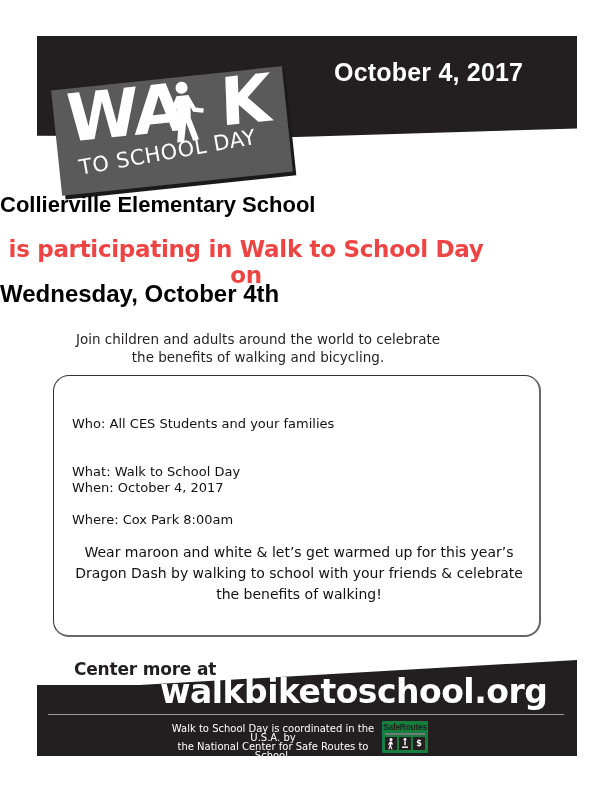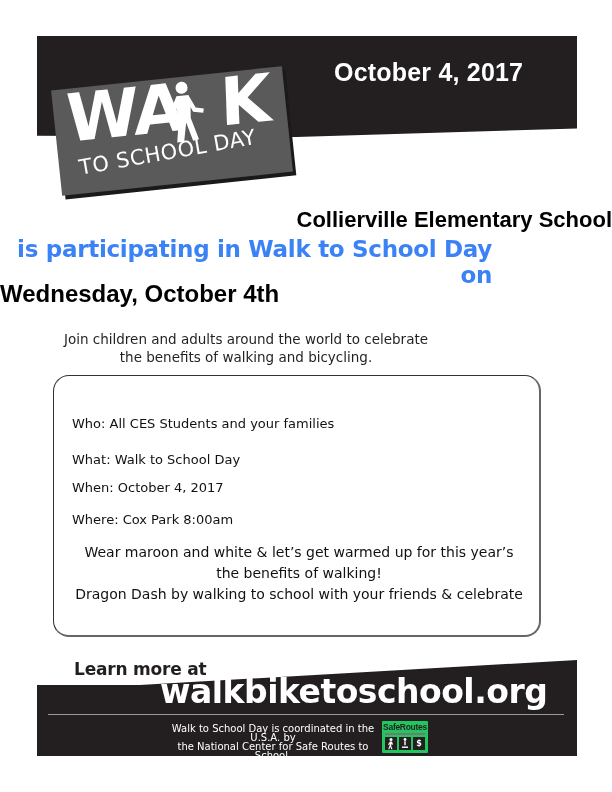--- a/index.html
+++ b/index.html
@@ -80,53 +80,53 @@
       transform: rotate(-4deg);
       transform-origin: left center;
       white-space: nowrap;
     }
 
     
     .h-school {
       position: absolute;
       left: 0;
       width: 612px;
-      top: 207px;
-      text-align: right;
+      top: 192px;
+      text-align: left;
       font-family: "Liberation Sans", sans-serif;
       font-weight: bold;
       font-size: 22px;
       color: #000;
     }
     .h-participating {
       position: absolute;
       left: 0;
       width: 492px;
       top: 236px;
-      text-align: right;
+      text-align: center;
       font-family: "DejaVu Sans", sans-serif;
       font-weight: bold;
       font-size: 23px;
-      color: #3b82f6;
+      color: #ef4444;
       letter-spacing: -0.3px;
     }
     .h-date {
       position: absolute;
       left: 0;
       width: 612px;
       top: 280px;
       text-align: left;
       font-family: "Liberation Sans", sans-serif;
       font-weight: bold;
       font-size: 24px;
       color: #000;
     }
     .intro {
       position: absolute;
-      left: 0;
+      left: 12px;
       width: 492px;
       top: 330px;
       text-align: center;
       font-family: "DejaVu Sans", sans-serif;
       font-size: 13.5px;
       line-height: 18px;
       color: #231f20;
     }
 
     
@@ -219,21 +219,21 @@
       font-size: 10px;
       line-height: 9px;
       color: #ffffff;
     }
     .sr-logo {
       position: absolute;
       left: 382px;
       top: 721px;
       width: 46px;
       height: 32px;
-      background: #22c55e;
+      background: #15803d;
       border-radius: 1px;
     }
     .sr-title {
       position: absolute;
       left: 0;
       top: 1px;
       width: 46px;
       text-align: center;
       font-family: "Liberation Sans", sans-serif;
       font-weight: bold;
@@ -290,32 +290,32 @@
 <div class="h-participating">is participating in Walk to School Day on</div>
 <div class="h-date">Wednesday, October 4th</div>
 
 <div class="intro">
   <div>Join children and adults around the world to celebrate</div>
   <div>the benefits of walking and bicycling.</div>
 </div>
 
 <div class="event-box">
   <div class="event-line" style="top:40px;">Who: All CES Students and your families</div>
-  <div class="event-line" style="top:76px;">What: Walk to School Day</div>
+  <div class="event-line" style="top:88px;">What: Walk to School Day</div>
   <div class="event-line" style="top:104px;">When: October 4, 2017</div>
   <div class="event-line" style="top:136px;">Where: Cox Park 8:00am</div>
   <div class="event-note">
     <div>Wear maroon and white &amp; let’s get warmed up for this year’s</div>
+    <div>Dragon Dash by walking to school with your friends &amp; celebrate</div>
     <div>the benefits of walking!</div>
-    <div>Dragon Dash by walking to school with your friends &amp; celebrate</div>
   </div>
 </div>
 
 <div class="footer-banner"></div>
-<div class="learn-more">Learn more at</div>
+<div class="learn-more">Center more at</div>
 <div class="site-url">walkbiketoschool.org</div>
 <div class="footer-rule"></div>
 <div class="footer-credit">
   <div>Walk to School Day is coordinated in the U.S.A. by</div>
   <div>the National Center for Safe Routes to School.</div>
 </div>
 <div class="sr-logo">
   <div class="sr-title">SafeRoutes</div>
   <div class="sr-tag"></div>
   <div class="sr-icons">

